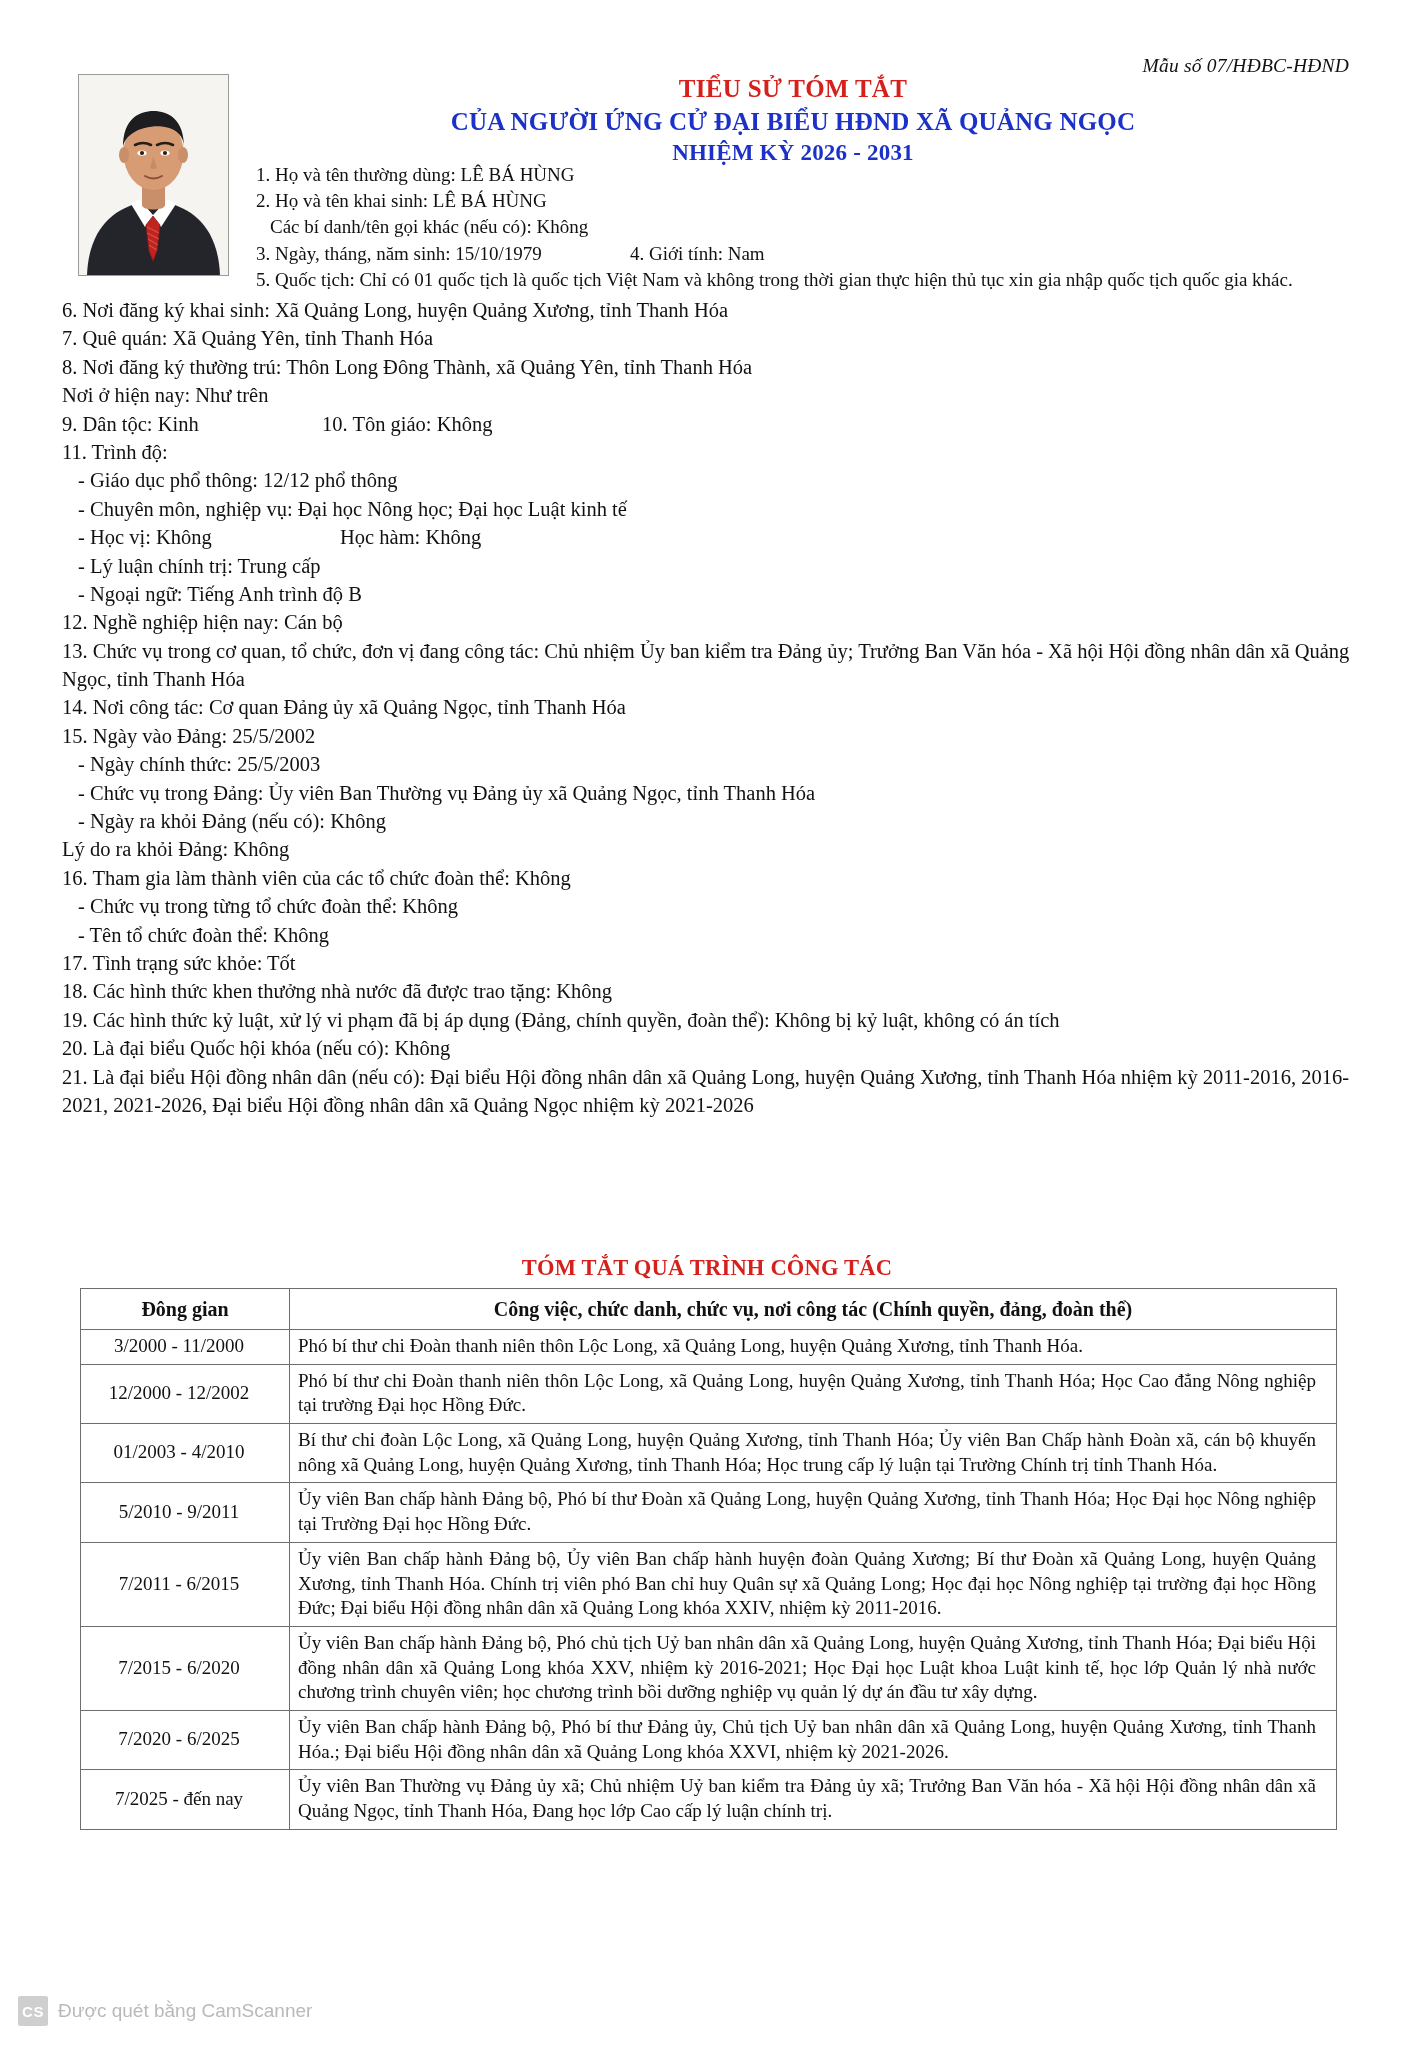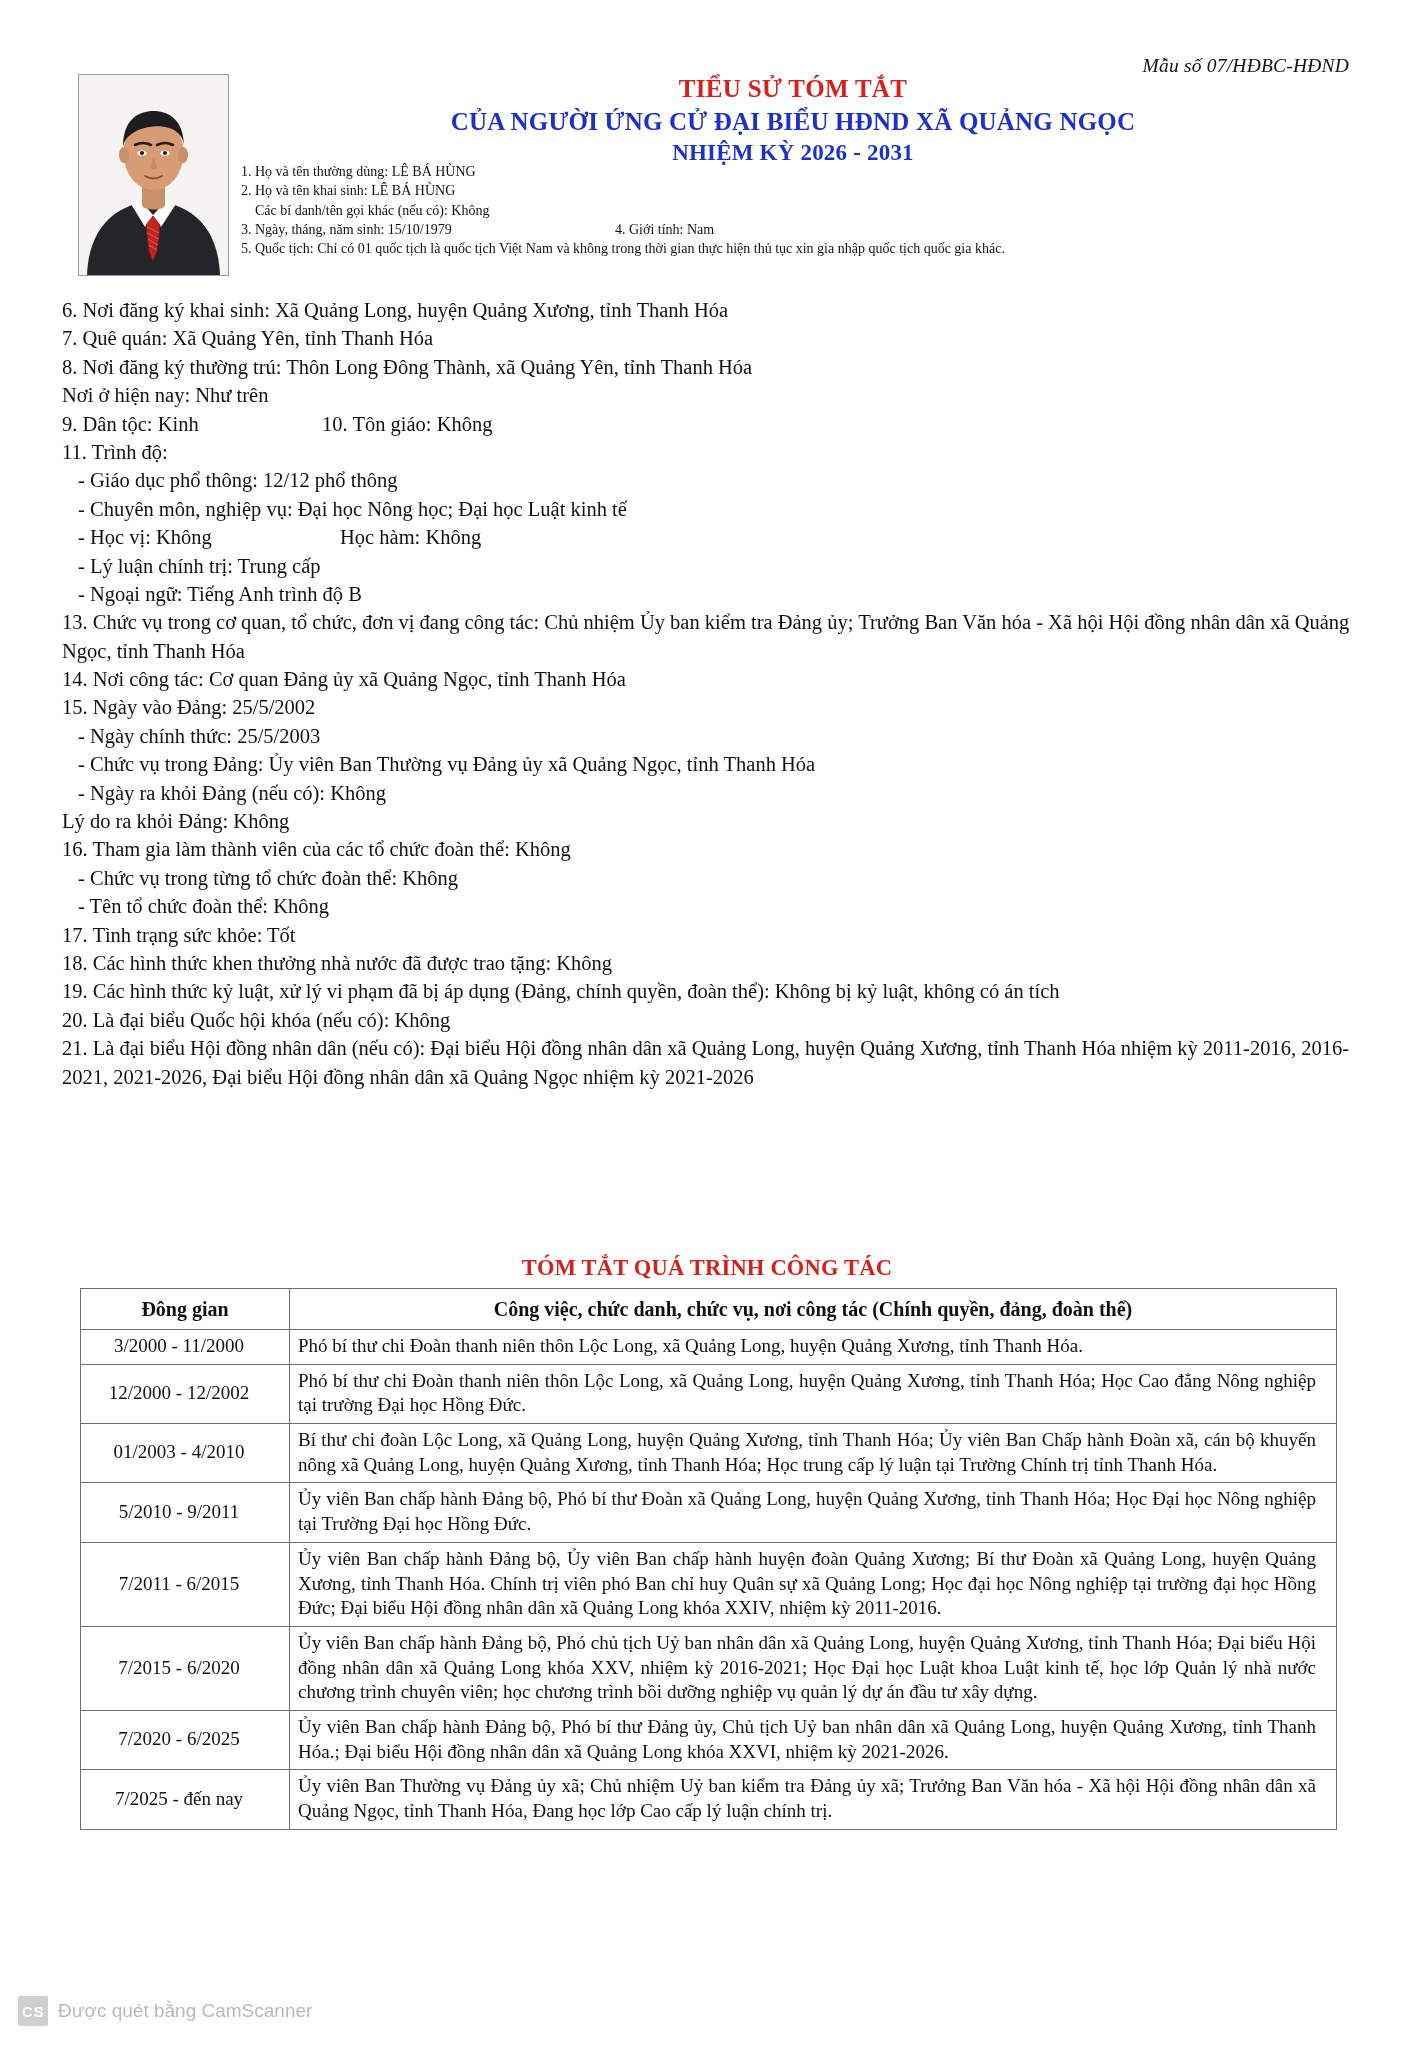--- a/index.html
+++ b/index.html
@@ -74,24 +74,24 @@
     font-weight: bold;
     font-size: 23px;
     letter-spacing: .2px;
     line-height: 1.22;
     margin-top: 2px;
   }
 
   
   .body-indent {
     position: absolute;
-    left: 241px;
+    left: 256px;
     top: 162px;
     width: 1086px;
-    font-size: 14px;
+    font-size: 19px;
     line-height: 1.38;
   }
   .body-indent .ln { white-space: normal; }
   .body-indent .ln.sub { padding-left: 14px; }
 
   .two-col {
     display: flex;
   }
   .two-col .c1 { width: 374px; flex: none; }
   .two-col .c2 { flex: 1; }
@@ -259,20 +259,21 @@
     </div>
     <div class="ln">11. Trình độ:</div>
     <div class="ln sub">- Giáo dục phổ thông: 12/12 phổ thông</div>
     <div class="ln sub">- Chuyên môn, nghiệp vụ: Đại học Nông học; Đại học Luật kinh tế</div>
     <div class="ln sub two-col-g">
       <span class="c1">- Học vị: Không</span>
       <span class="c2">Học hàm: Không</span>
     </div>
     <div class="ln sub">- Lý luận chính trị: Trung cấp</div>
     <div class="ln sub">- Ngoại ngữ: Tiếng Anh trình độ B</div>
+    <div class="ln">12. Nghề nghiệp hiện nay: Cán bộ</div>
     <div class="ln">13. Chức vụ trong cơ quan, tổ chức, đơn vị đang công tác: Chủ nhiệm Ủy ban kiểm tra Đảng ủy; Trưởng Ban Văn hóa - Xã hội Hội đồng nhân dân xã Quảng Ngọc, tỉnh Thanh Hóa</div>
     <div class="ln">14. Nơi công tác: Cơ quan Đảng ủy xã Quảng Ngọc, tỉnh Thanh Hóa</div>
     <div class="ln">15. Ngày vào Đảng: 25/5/2002</div>
     <div class="ln sub">- Ngày chính thức: 25/5/2003</div>
     <div class="ln sub">- Chức vụ trong Đảng: Ủy viên Ban Thường vụ Đảng ủy xã Quảng Ngọc, tỉnh Thanh Hóa</div>
     <div class="ln sub">- Ngày ra khỏi Đảng (nếu có): Không</div>
     <div class="ln">Lý do ra khỏi Đảng: Không</div>
     <div class="ln">16. Tham gia làm thành viên của các tổ chức đoàn thể: Không</div>
     <div class="ln sub">- Chức vụ trong từng tổ chức đoàn thể: Không</div>
     <div class="ln sub">- Tên tổ chức đoàn thể: Không</div>

